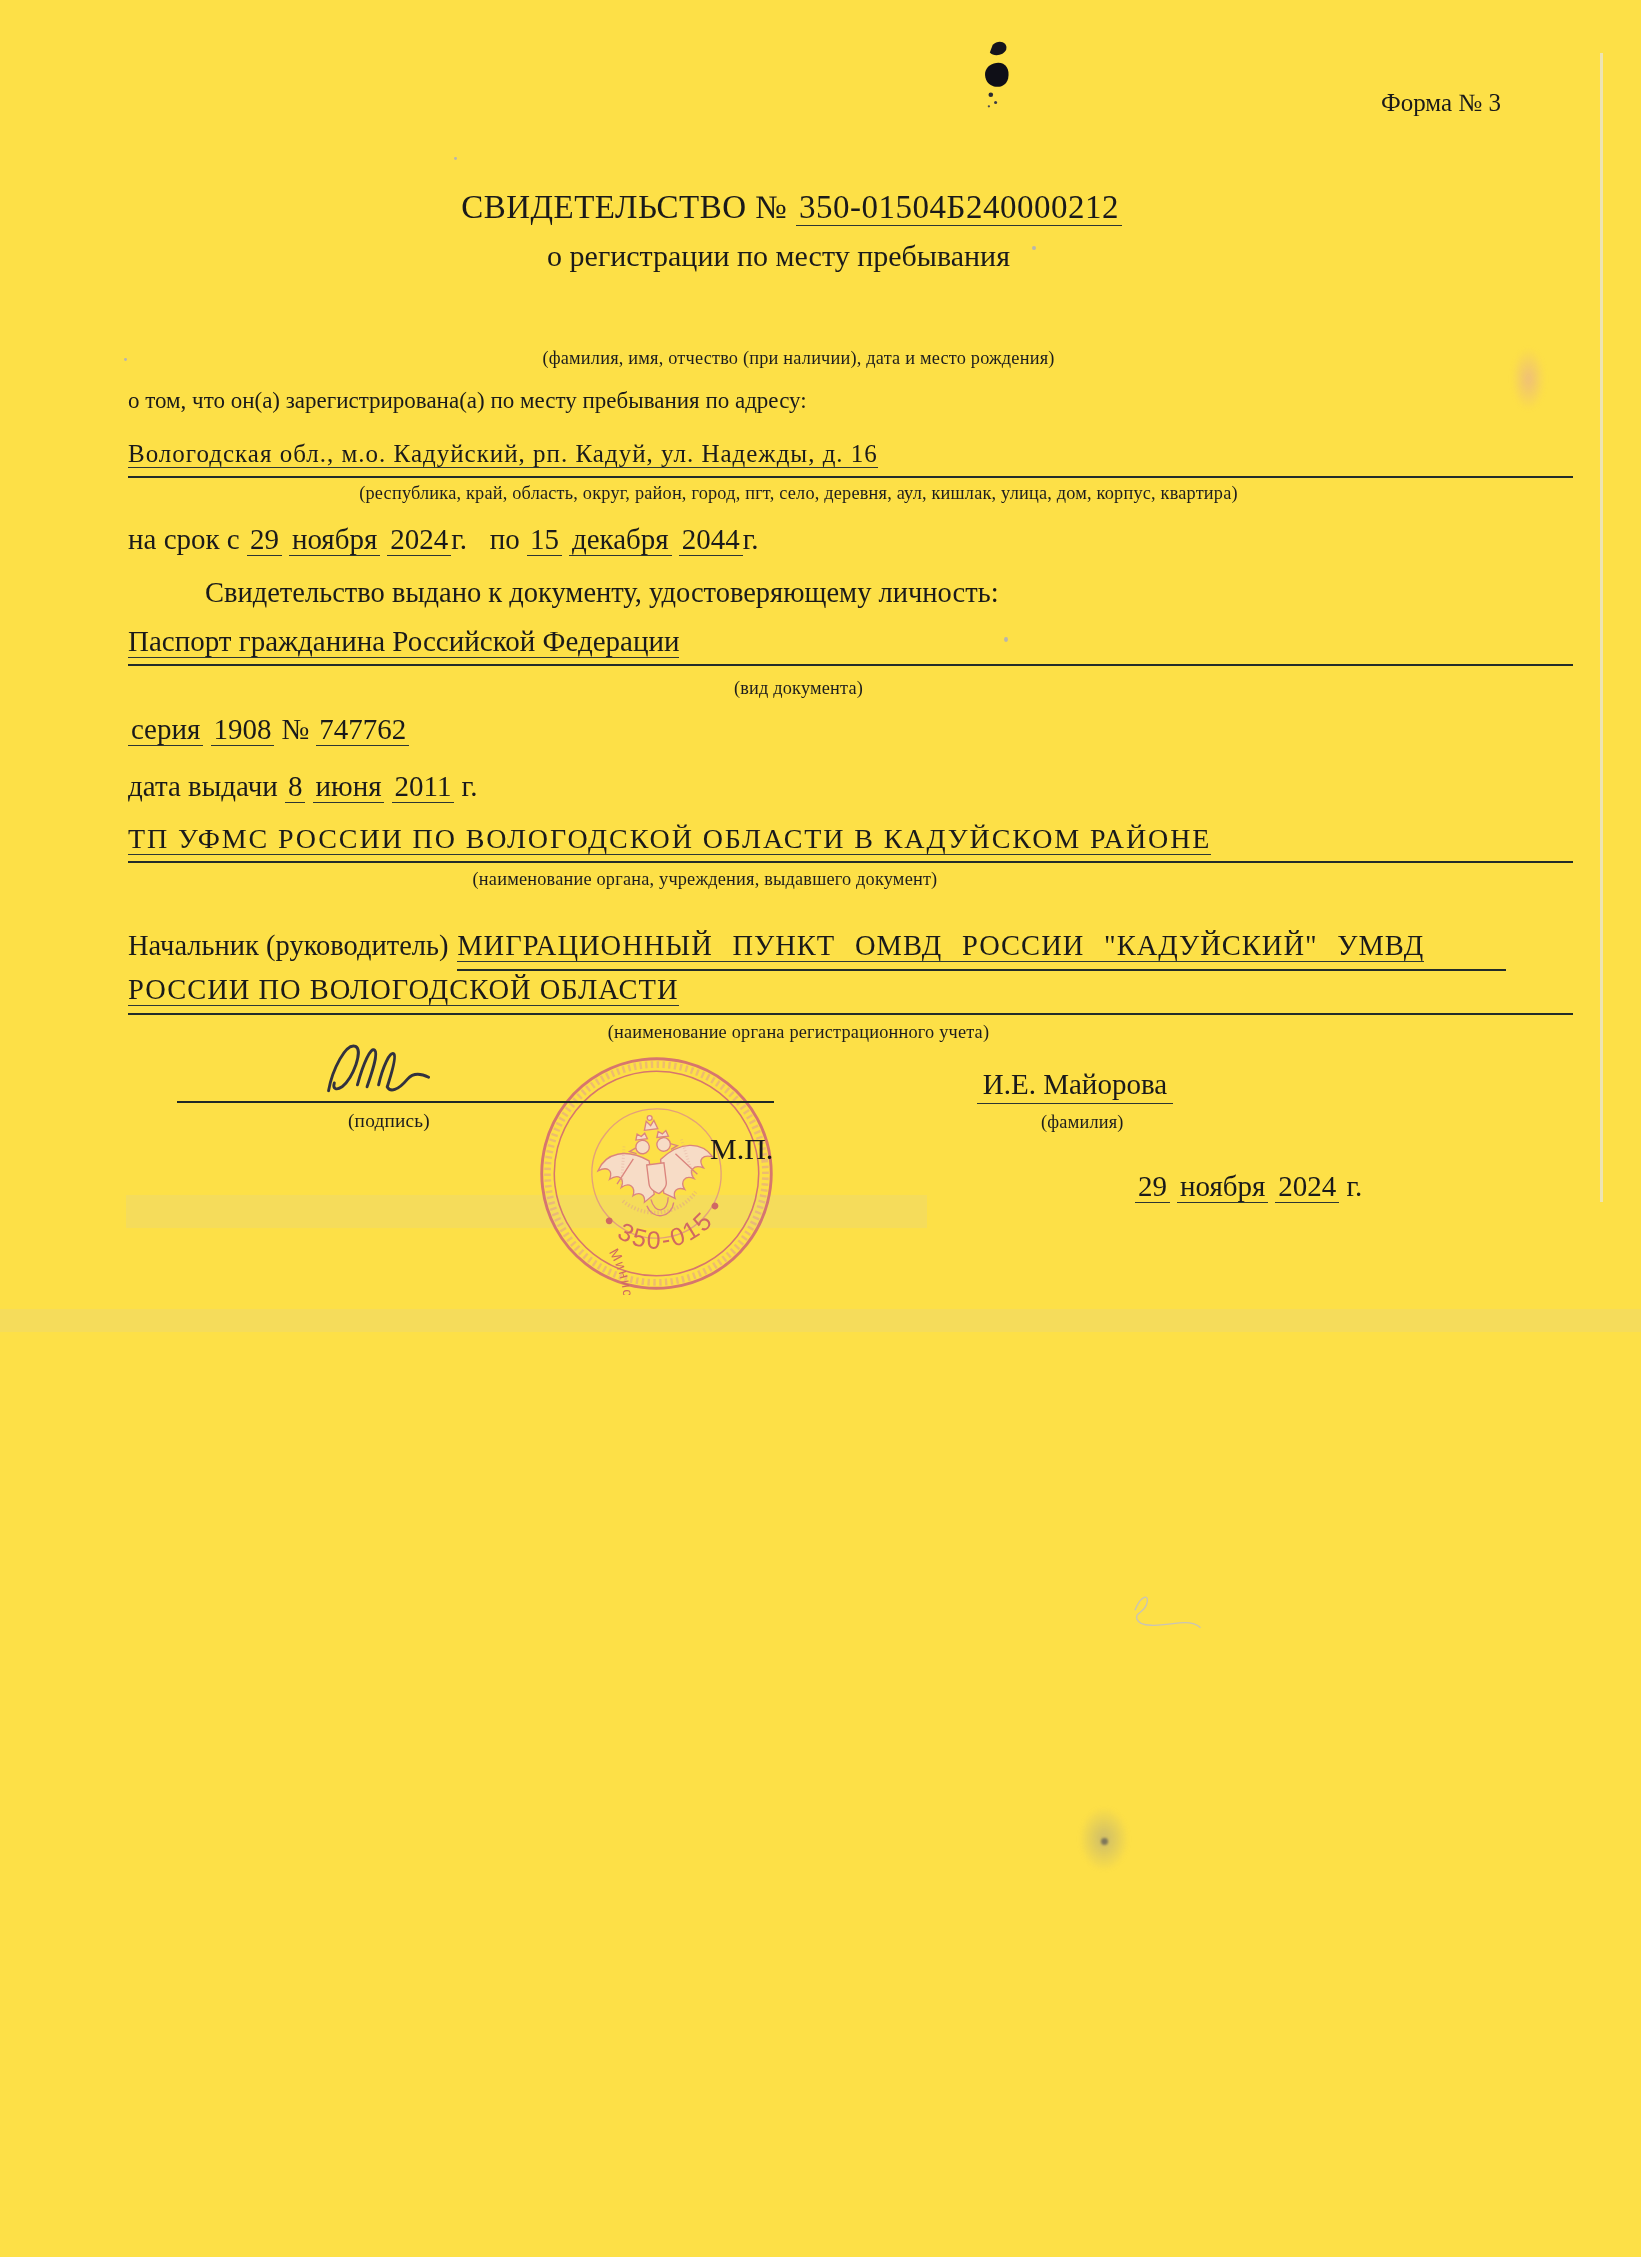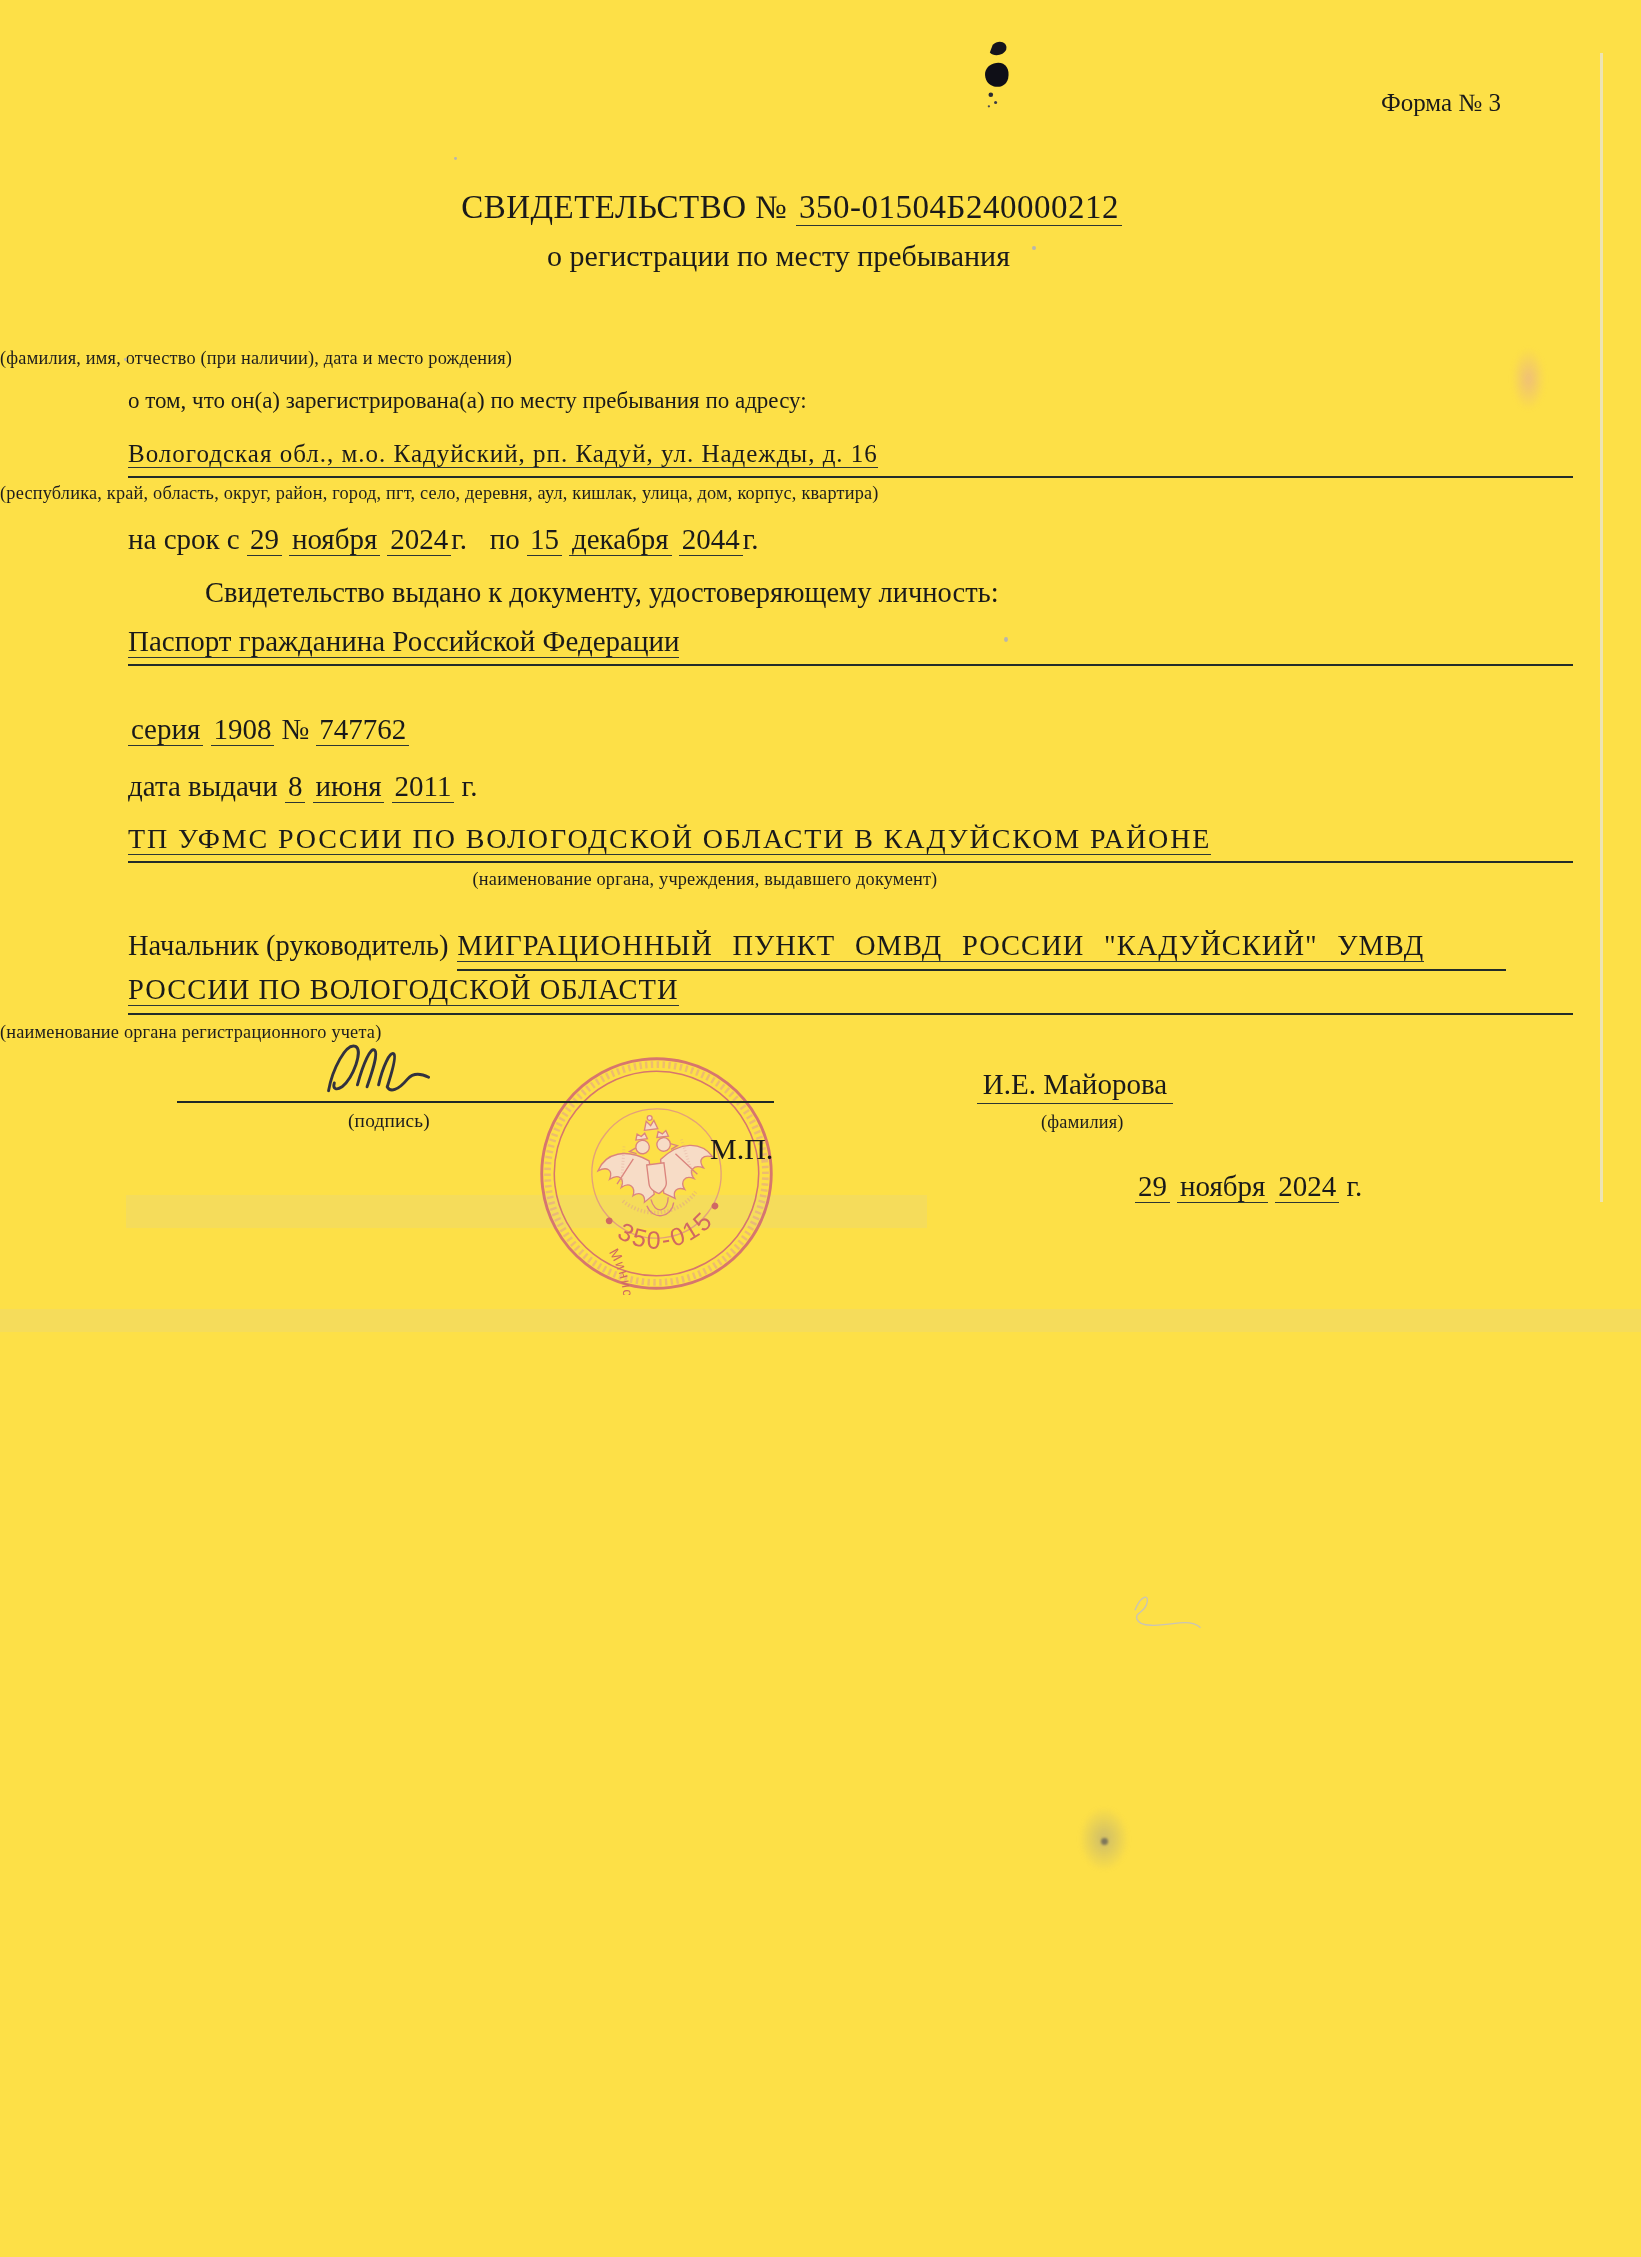--- a/index.html
+++ b/index.html
@@ -1,19 +1,19 @@
 <!DOCTYPE html>
 <html><head>
 <meta charset="utf-8">
 <style>
   html,body{margin:0;padding:0;background:#ffffff;}
   .page{position:relative;width:1641px;height:2257px;background:#fde047;overflow:hidden;
         font-family:"Liberation Serif","DejaVu Serif",serif;color:#1a1a1a;}
   .cap{position:absolute;font-size:18.3px;color:#1d1d1d;letter-spacing:0.2px;}
-  .center{left:0;width:1597px;}
+  .center{left:0;width:1597px;text-align:center;}
   .u{border-bottom:1.9px solid #2c3633;padding:0 2.9px;}
   .fill-line{position:absolute;display:flex;align-items:baseline;}
   .fill-line .lbl{white-space:nowrap;margin-right:8.7px;}
   .fill-line .fill{flex:1;border-bottom:2.4px solid #222c2a;padding-bottom:2.9px;}
   .fill-line .value{border-bottom:1.9px solid #2e3835;}
   #inkblot{position:absolute;left:979px;top:39px;}
   #form-label{position:absolute;left:1381px;top:89px;width:154px;font-size:25px;}
   #title1{position:absolute;left:0;top:189px;width:1583px;text-align:center;font-size:33px;letter-spacing:0.5px;}
   #title2{position:absolute;left:0;top:239px;width:1461px;text-align:center;font-size:30px;padding-left:48px;}
   #issued{left:128px;top:301px;width:1445px;font-size:29px;line-height:39px;}
@@ -101,20 +101,21 @@
     <span class="u">15</span>
     <span class="u">декабря</span>
     <span class="u">2044</span><span>г.</span>
   </div>
 
   <div id="doc-intro">Свидетельство выдано к документу, удостоверяющему личность:</div>
 
   <div id="doc-type" class="fill-line">
     <span class="fill"><span class="value">Паспорт гражданина Российской Федерации</span></span>
   </div>
+  <div id="doc-type-cap" class="cap center">(вид документа)</div>
 
   <div id="series">
     <span class="u">серия</span>
     <span class="u">1908</span>
     <span>№</span>
     <span class="u">747762</span>
   </div>
 
   <div id="issue-date">
     <span>дата выдачи</span>

